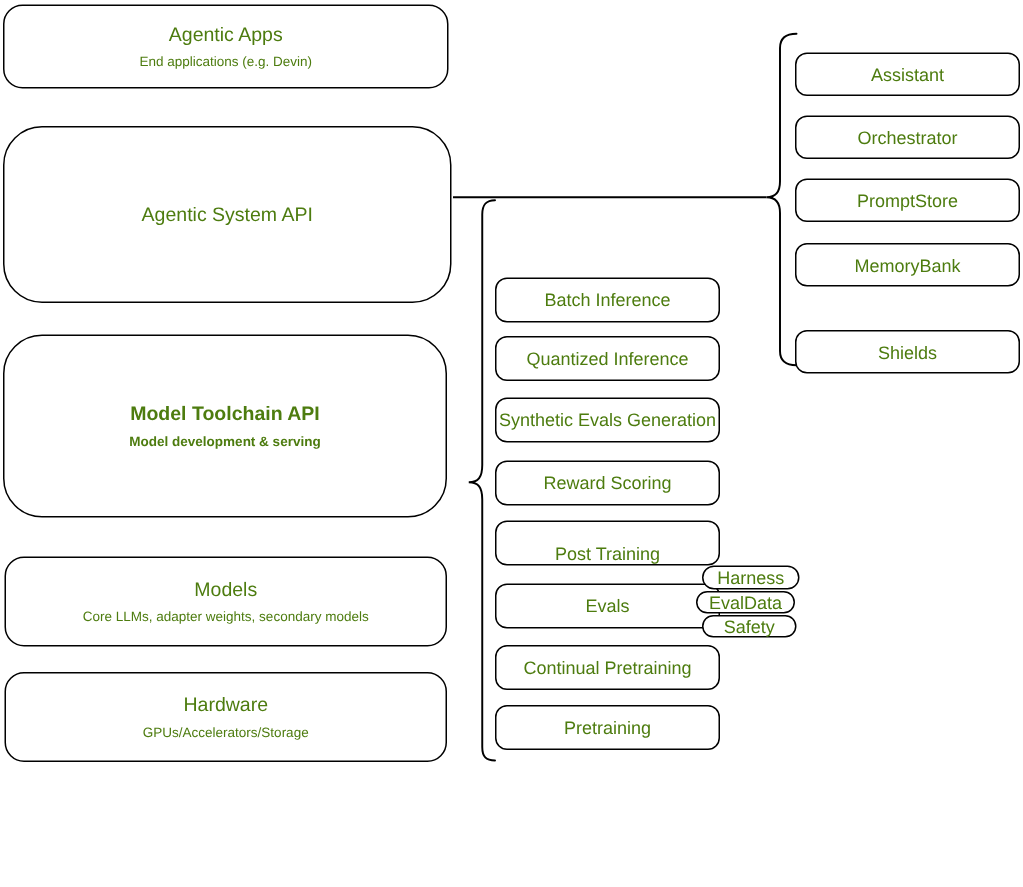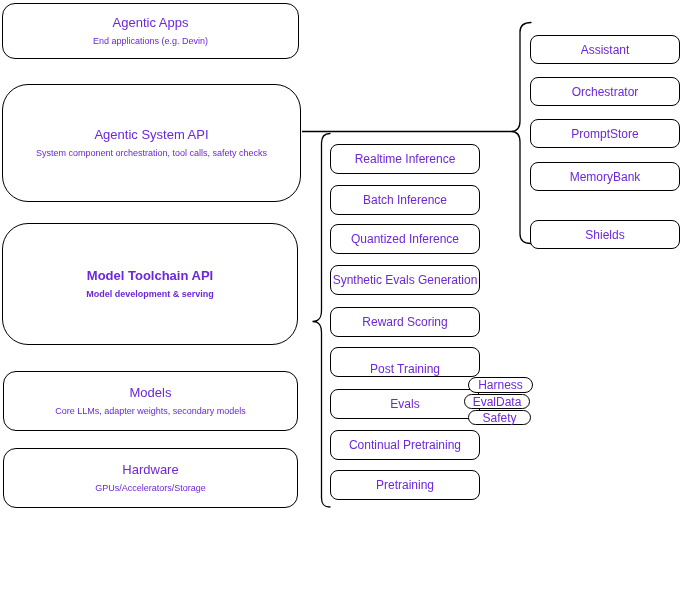--- a/index.html
+++ b/index.html
@@ -2,21 +2,21 @@
 <html><head>
 <meta charset="utf-8">
 <style>
   html, body { margin: 0; padding: 0; background: #ffffff; }
   .canvas {
     position: relative;
     width: 682px;
     height: 591px;
     background: #ffffff;
     font-family: "Liberation Sans", "DejaVu Sans", sans-serif;
-    color: #6d28d9;
+    color: #4d7c0f;
     overflow: hidden;
   }
   .links {
     position: absolute;
     top: 0; left: 0;
     width: 682px; height: 591px;
     pointer-events: none;
   }
   .lbox {
     position: absolute;
@@ -72,42 +72,38 @@
     <path d="M 531 22.5 C 524.5 22.5 520 25 520 32 L 520 121 C 520 128 517 131.5 511 131.5 C 517 131.5 520 135 520 142 L 520 234 C 520 241 524.5 243.5 531 243.5" stroke="#000000" stroke-width="1.3" fill="none" stroke-linecap="round"></path>
   </svg>
 
   <div class="lbox" style="left:2px;  top:3px;   width:297px; height:56px;  border-radius:13px;">
     <div class="title">Agentic Apps</div>
     <div class="subtitle">End applications (e.g. Devin)</div>
   </div>
 
   <div class="lbox" style="left:2px;  top:84px;  width:299px; height:118px; border-radius:26px;">
     <div class="title">Agentic System API</div>
-    <div class="subtitle">System component orchestration, tool calls, safety checks</div>
   </div>
 
   <div class="lbox" style="left:2px;  top:223px; width:296px; height:122px; border-radius:26px;font-weight:bold;">
     <div class="title">Model Toolchain API</div>
     <div class="subtitle">Model development &amp; serving</div>
   </div>
 
   <div class="lbox" style="left:3px;  top:371px; width:295px; height:60px;  border-radius:13px;">
     <div class="title">Models</div>
     <div class="subtitle">Core LLMs, adapter weights, secondary models</div>
   </div>
 
   <div class="lbox" style="left:3px;  top:448px; width:295px; height:60px;  border-radius:13px;">
     <div class="title">Hardware</div>
     <div class="subtitle">GPUs/Accelerators/Storage</div>
   </div>
 
 
-  <div class="node mbox" style="top:144px;">
-    <span>Realtime Inference</span>
-  </div>
   <div class="node mbox" style="top:185px;">
     <span>Batch Inference</span>
   </div>
   <div class="node mbox" style="top:224px;">
     <span>Quantized Inference</span>
   </div>
   <div class="node mbox" style="top:265px;">
     <span>Synthetic Evals Generation</span>
   </div>
   <div class="node mbox" style="top:307px;">

